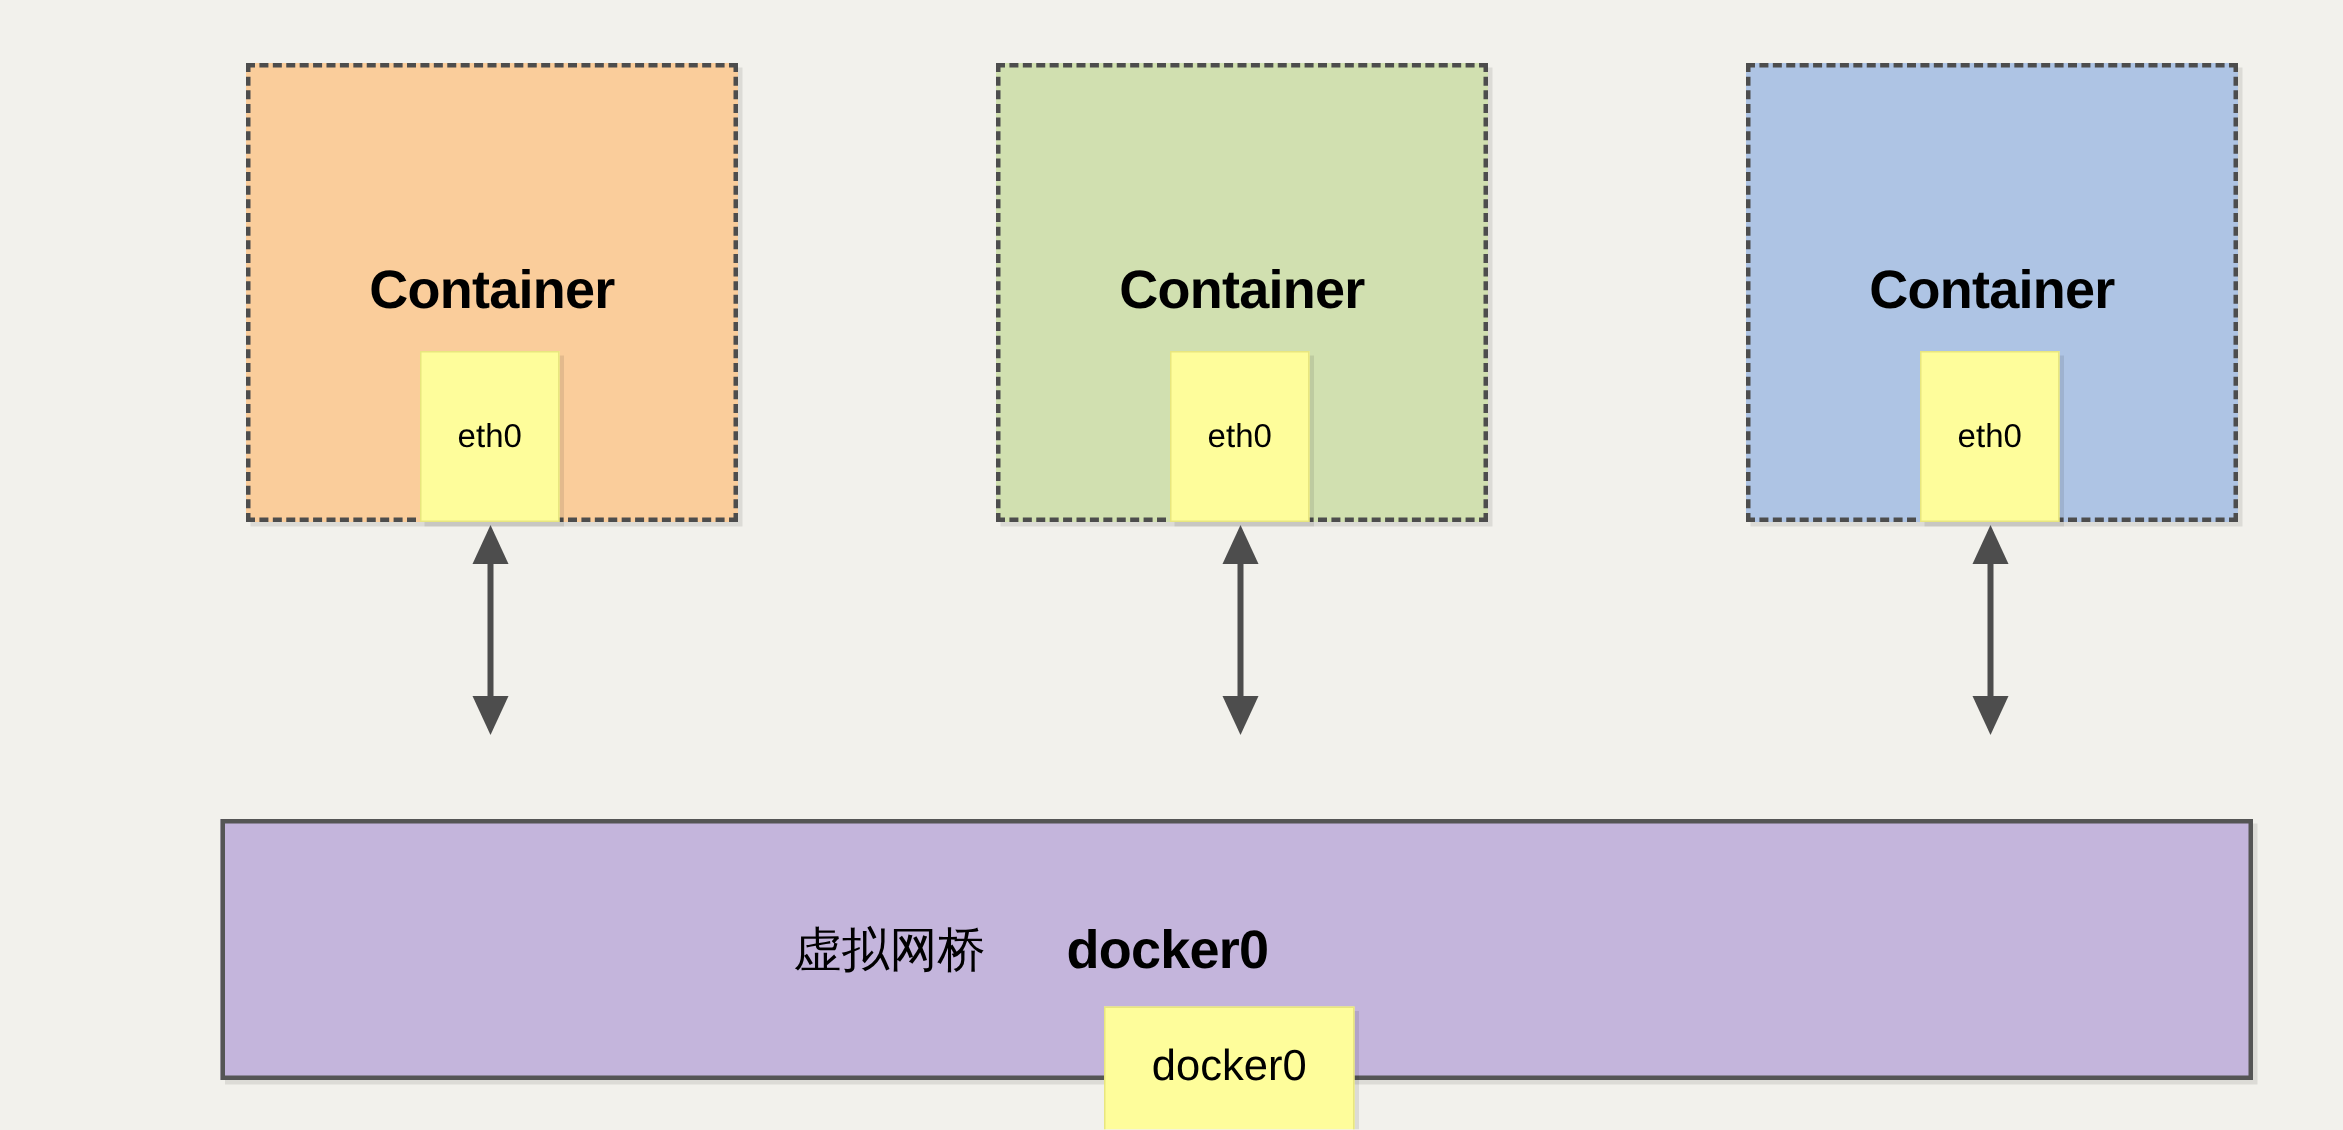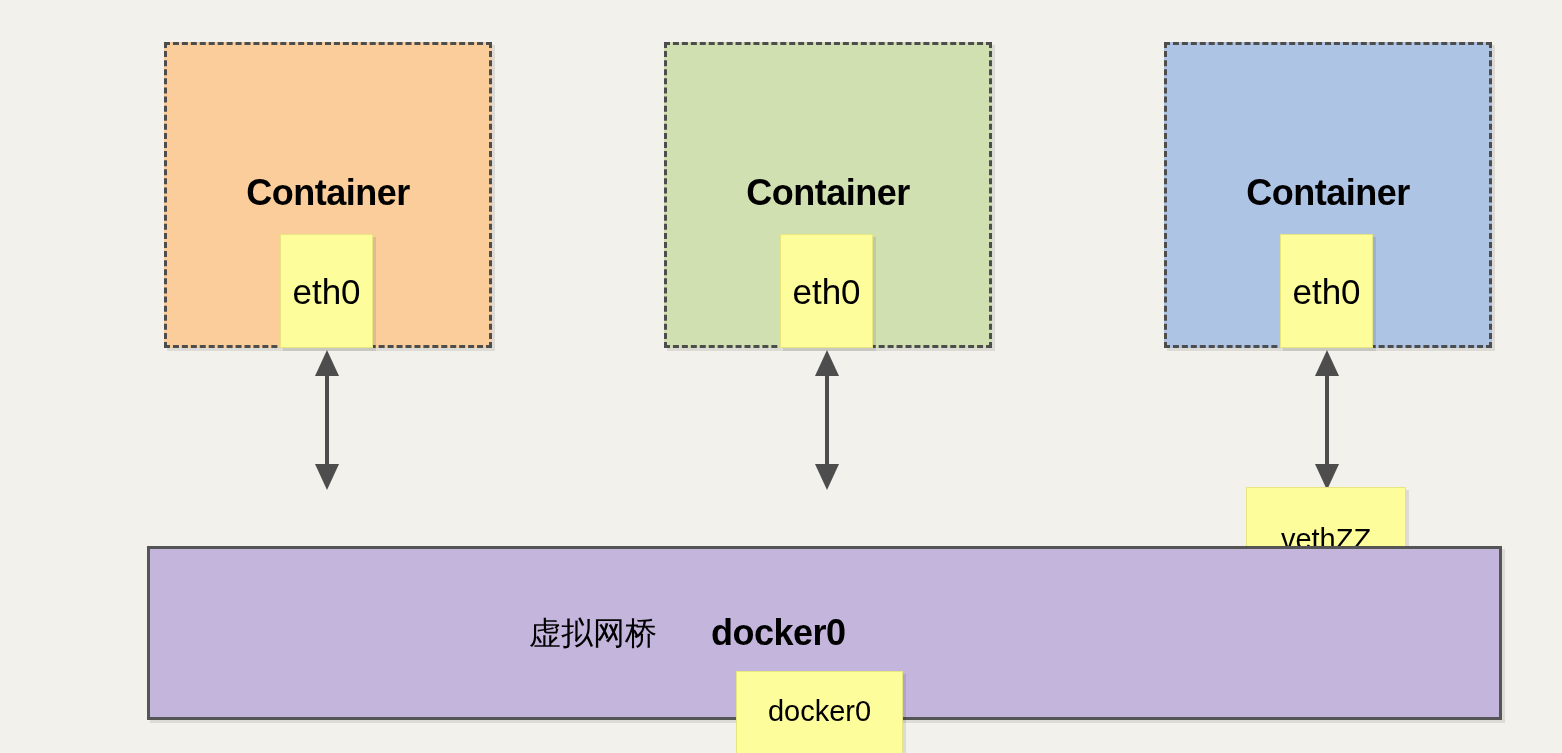--- a/index.html
+++ b/index.html
@@ -43,21 +43,21 @@
     background: #FEFD9B;
     border: 1px solid #E8E67F;
     box-shadow: 3px 3px 0 rgba(0,0,0,0.09);
     display: flex;
     align-items: center;
     justify-content: center;
     color: #000000;
     line-height: 1;
   }
   .eth-box {
-    font-size: 35px;
+    font-size: 22px;
   }
   .veth-box {
     font-size: 29px;
   }
   .docker0-box {
     font-size: 29px;
   }
 
   
   .bridge {
@@ -133,23 +133,20 @@
   <div class="yellow-box eth-box" style="left:1236px; top:234px; width:93px; height:114px;">
     <span>eth0</span>
   </div>
 
   <svg class="arrow-svg" style="left:1262px; top:350px;" width="42" height="140" viewBox="0 0 42 140">
     <line x1="21" y1="14" x2="21" y2="126" stroke="#4D4D4D" stroke-width="4"></line>
     <polygon points="21,0 33,26 9,26" fill="#4D4D4D"></polygon>
     <polygon points="21,140 9,114 33,114" fill="#4D4D4D"></polygon>
   </svg>
 
-  <div class="yellow-box veth-box" style="left:1202px; top:487px; width:160px; height:105px;">
-    <span>vethZZ</span>
-  </div>
 
   <div class="bridge" style="left:103px; top:546px; width:1355px; height:174px;"></div>
 
   <div class="bridge-label-row" style="left:485px; top:615px;text-align:center;">
     <span class="bridge-cn">虚拟网桥</span>
     <span class="bridge-name">docker0</span>
   </div>
 
   <div class="yellow-box docker0-box" style="left:692px; top:671px; width:167px; height:105px;">
     <span style="position:relative; top:-12px;">docker0</span>

